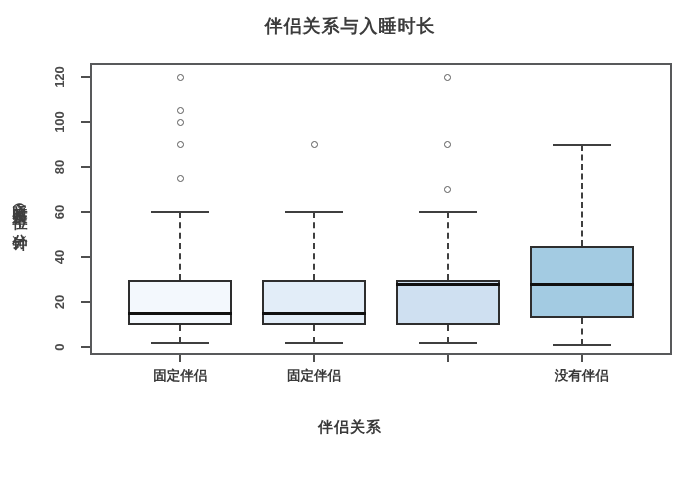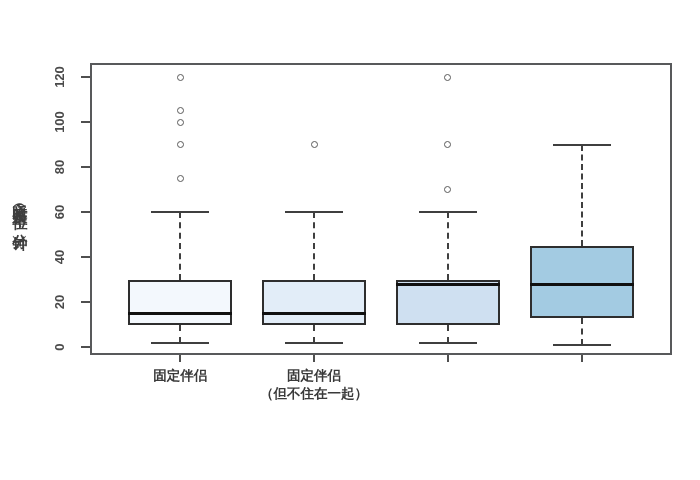--- a/index.html
+++ b/index.html
@@ -28,30 +28,32 @@
   .median-line{position:absolute;height:3px;background:#101010;}
   .whisker-line{position:absolute;width:0;border-left:2px dashed #3f3f3f;}
   .whisker-cap{position:absolute;height:2px;background:#3f3f3f;}
   .outlier-point{position:absolute;width:7px;height:7px;border:1.5px solid #5a5a5a;
                  border-radius:50%;background:#ffffff;box-sizing:border-box;}
 </style>
 </head>
 <body>
 
 <div id="frame">
+  <div id="chart-title">伴侣关系与入睡时长</div>
 
   <div id="y-axis-label">
     <div class="cols">
       <span class="col">入睡时长</span>
       <span class="col">（单位：分钟）</span>
     </div>
   </div>
 
   <div id="plot-area"></div>
 
+  <div id="x-axis-label">伴侣关系</div>
 <div class="y-tick-mark" style="left: 81px; top: 346px; width: 9px;"></div>
     <div class="y-tick-label" style="left: 42px; top: 337px;">0</div>
     <div class="y-tick-mark" style="left: 81px; top: 301px; width: 9px;"></div>
     <div class="y-tick-label" style="left: 42px; top: 292px;">20</div>
     <div class="y-tick-mark" style="left: 81px; top: 256px; width: 9px;"></div>
     <div class="y-tick-label" style="left: 42px; top: 247px;">40</div>
     <div class="y-tick-mark" style="left: 81px; top: 211px; width: 9px;"></div>
     <div class="y-tick-label" style="left: 42px; top: 202px;">60</div>
     <div class="y-tick-mark" style="left: 81px; top: 166px; width: 9px;"></div>
     <div class="y-tick-label" style="left: 42px; top: 157px;">80</div>
@@ -59,24 +61,26 @@
     <div class="y-tick-label" style="left: 42px; top: 112px;">100</div>
     <div class="y-tick-mark" style="left: 81px; top: 76px; width: 9px;"></div>
     <div class="y-tick-label" style="left: 42px; top: 67px;">120</div>
     <div class="x-tick-mark" style="left: 179.21px; top: 355px; height: 7px;"></div>
     <div class="x-category-label" style="left: 95.21px; top: 367px;">
       <div>固定伴侣</div>
     </div>
     <div class="x-tick-mark" style="left: 313.07px; top: 355px; height: 7px;"></div>
     <div class="x-category-label" style="left: 229.07px; top: 367px;">
       <div>固定伴侣</div>
-      <div>（但不住在一起）</div>
     </div>
     <div class="x-tick-mark" style="left: 446.93px; top: 355px; height: 7px;"></div>
     <div class="x-tick-mark" style="left: 580.79px; top: 355px; height: 7px;"></div>
+    <div class="x-category-label" style="left: 496.79px; top: 367px;">
+      <div>没有伴侣</div>
+    </div>
     <div class="whisker-line" style="left: 179.21px; top: 212px; height: 67.5px;"></div>
     <div class="whisker-line" style="left: 179.21px; top: 324.5px; height: 18px;"></div>
     <div class="whisker-cap" style="left: 151.21px; top: 211px; width: 58px;"></div>
     <div class="whisker-cap" style="left: 151.21px; top: 341.5px; width: 58px;"></div>
     <div class="box" style="left: 128.21px; top: 279.5px; width: 104px; height: 45px; background: rgb(243, 248, 253);"></div>
     <div class="median-line" style="left: 128.21px; top: 311.75px; width: 104px;"></div>
     <div class="outlier-point" style="left: 176.71px; top: 174.75px;"></div>
     <div class="outlier-point" style="left: 176.71px; top: 141px;"></div>
     <div class="outlier-point" style="left: 176.71px; top: 118.5px;"></div>
     <div class="outlier-point" style="left: 176.71px; top: 107.25px;"></div>

